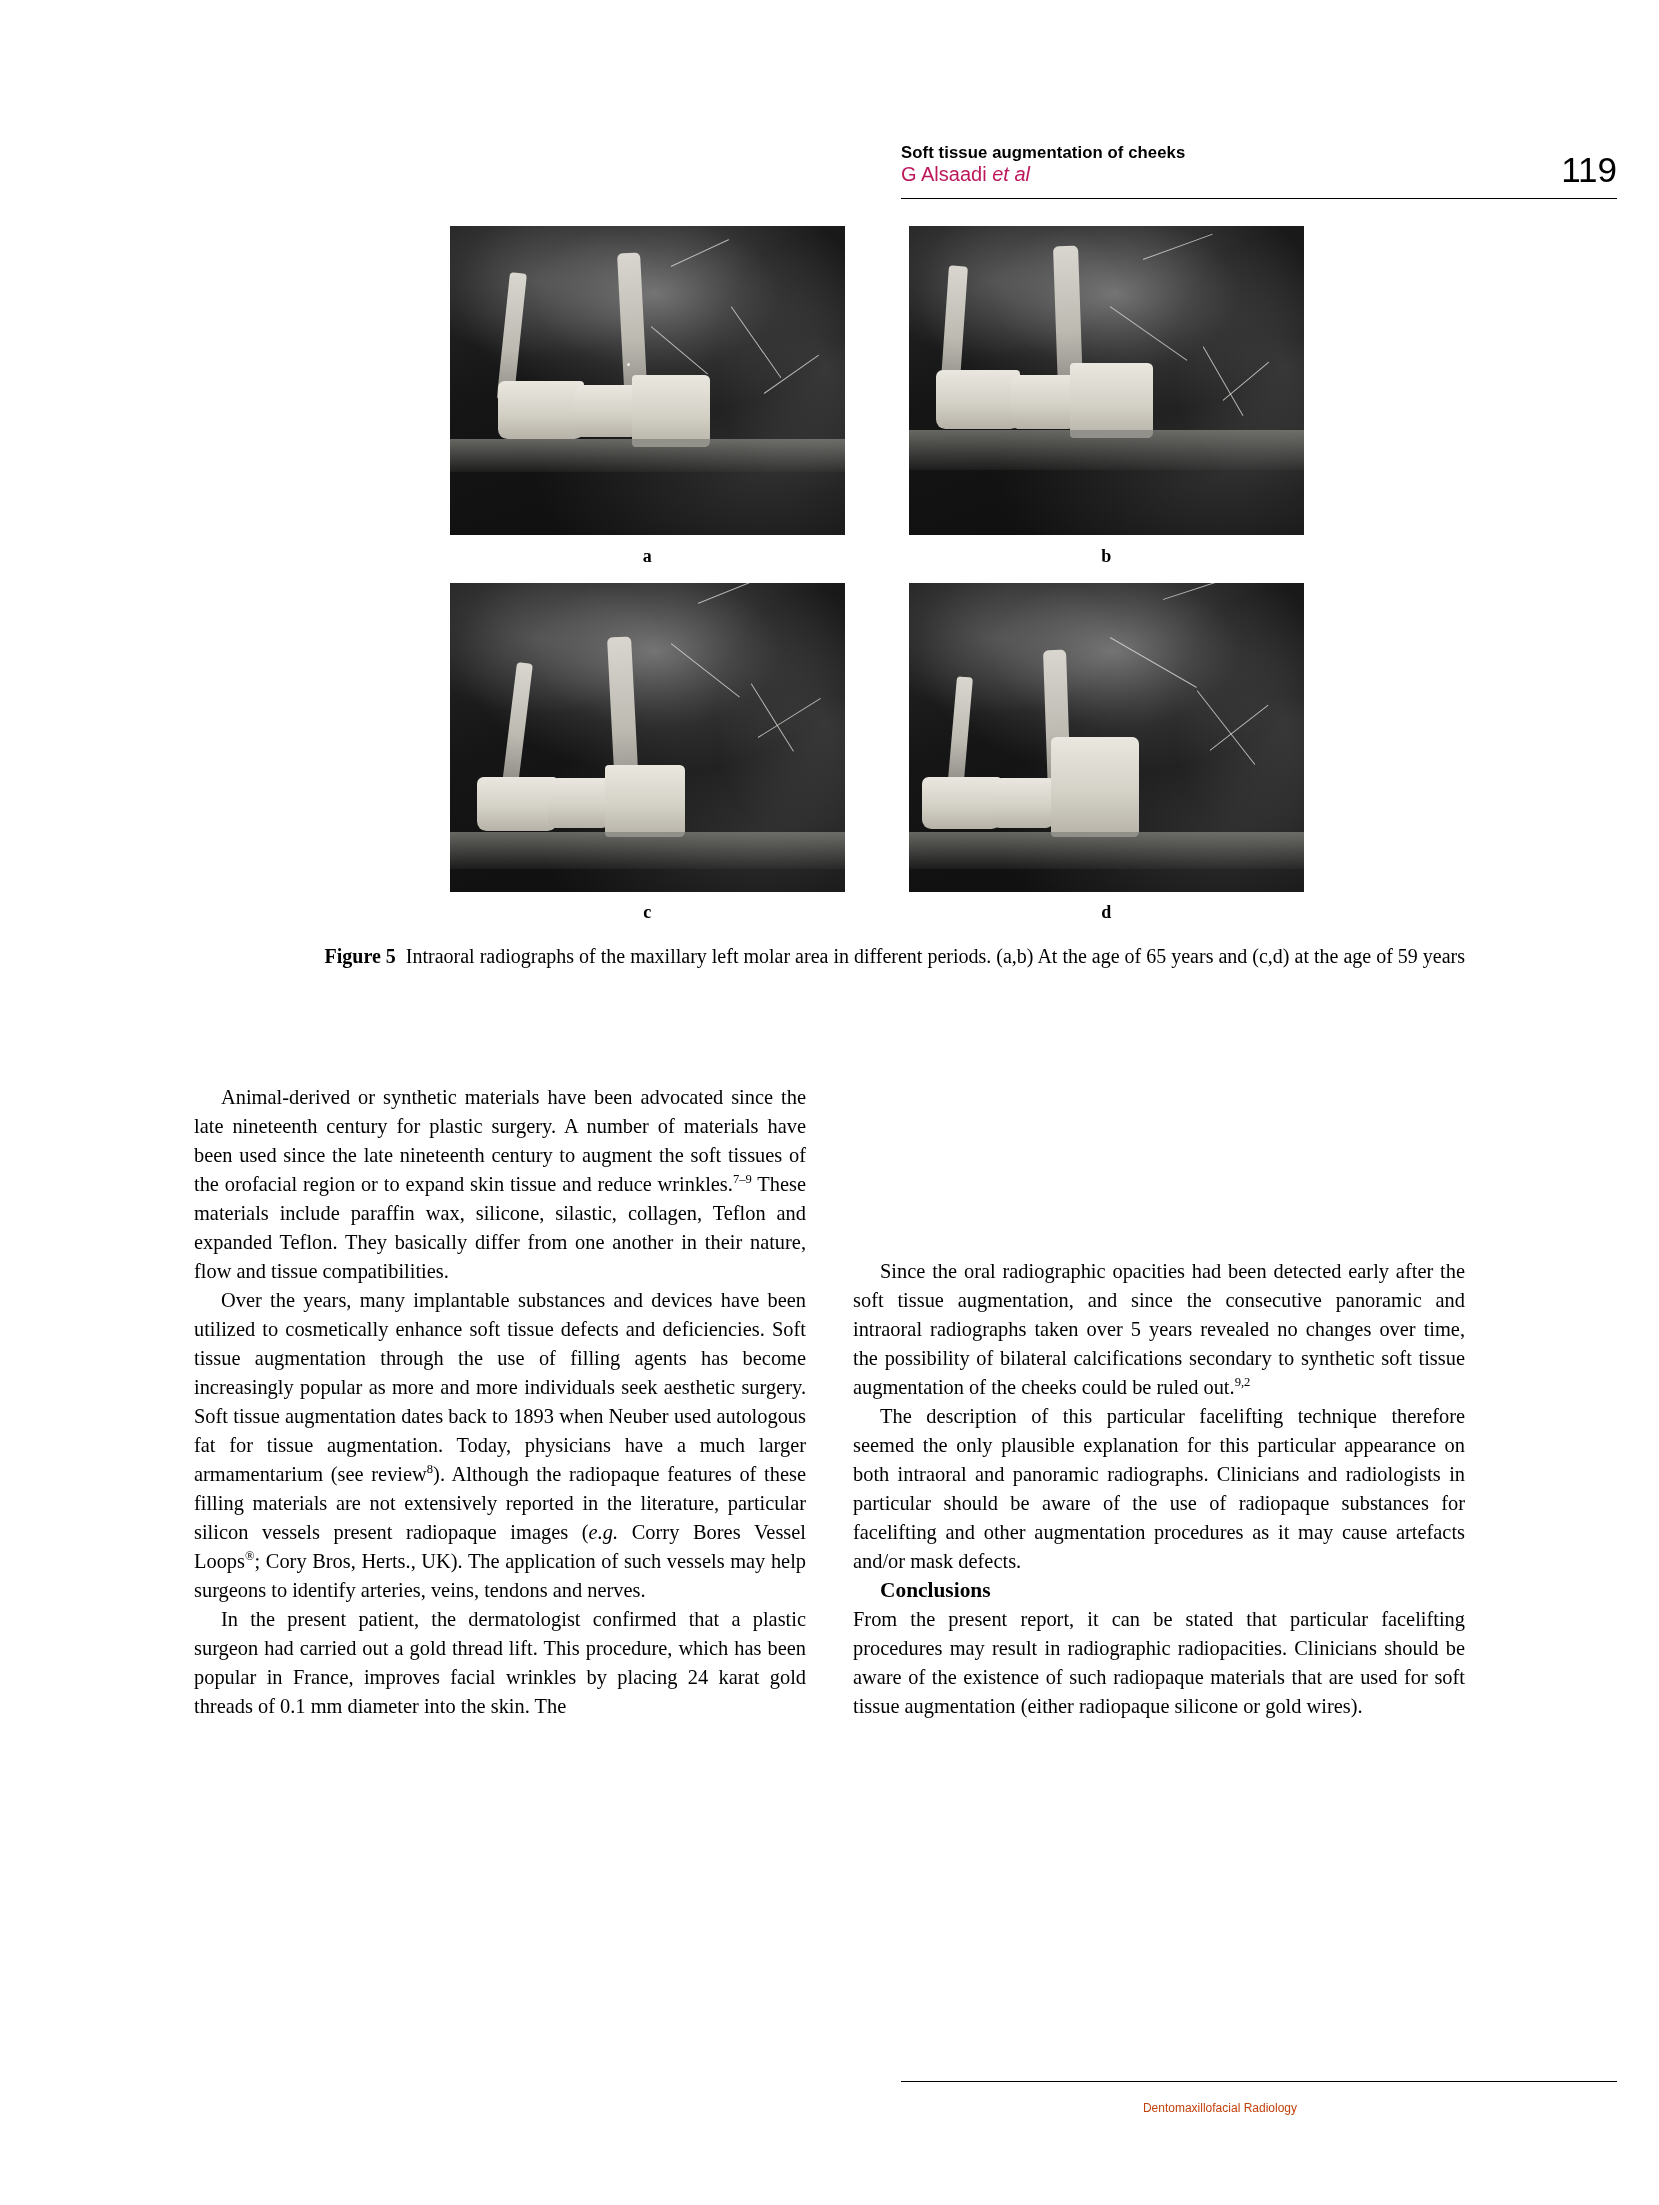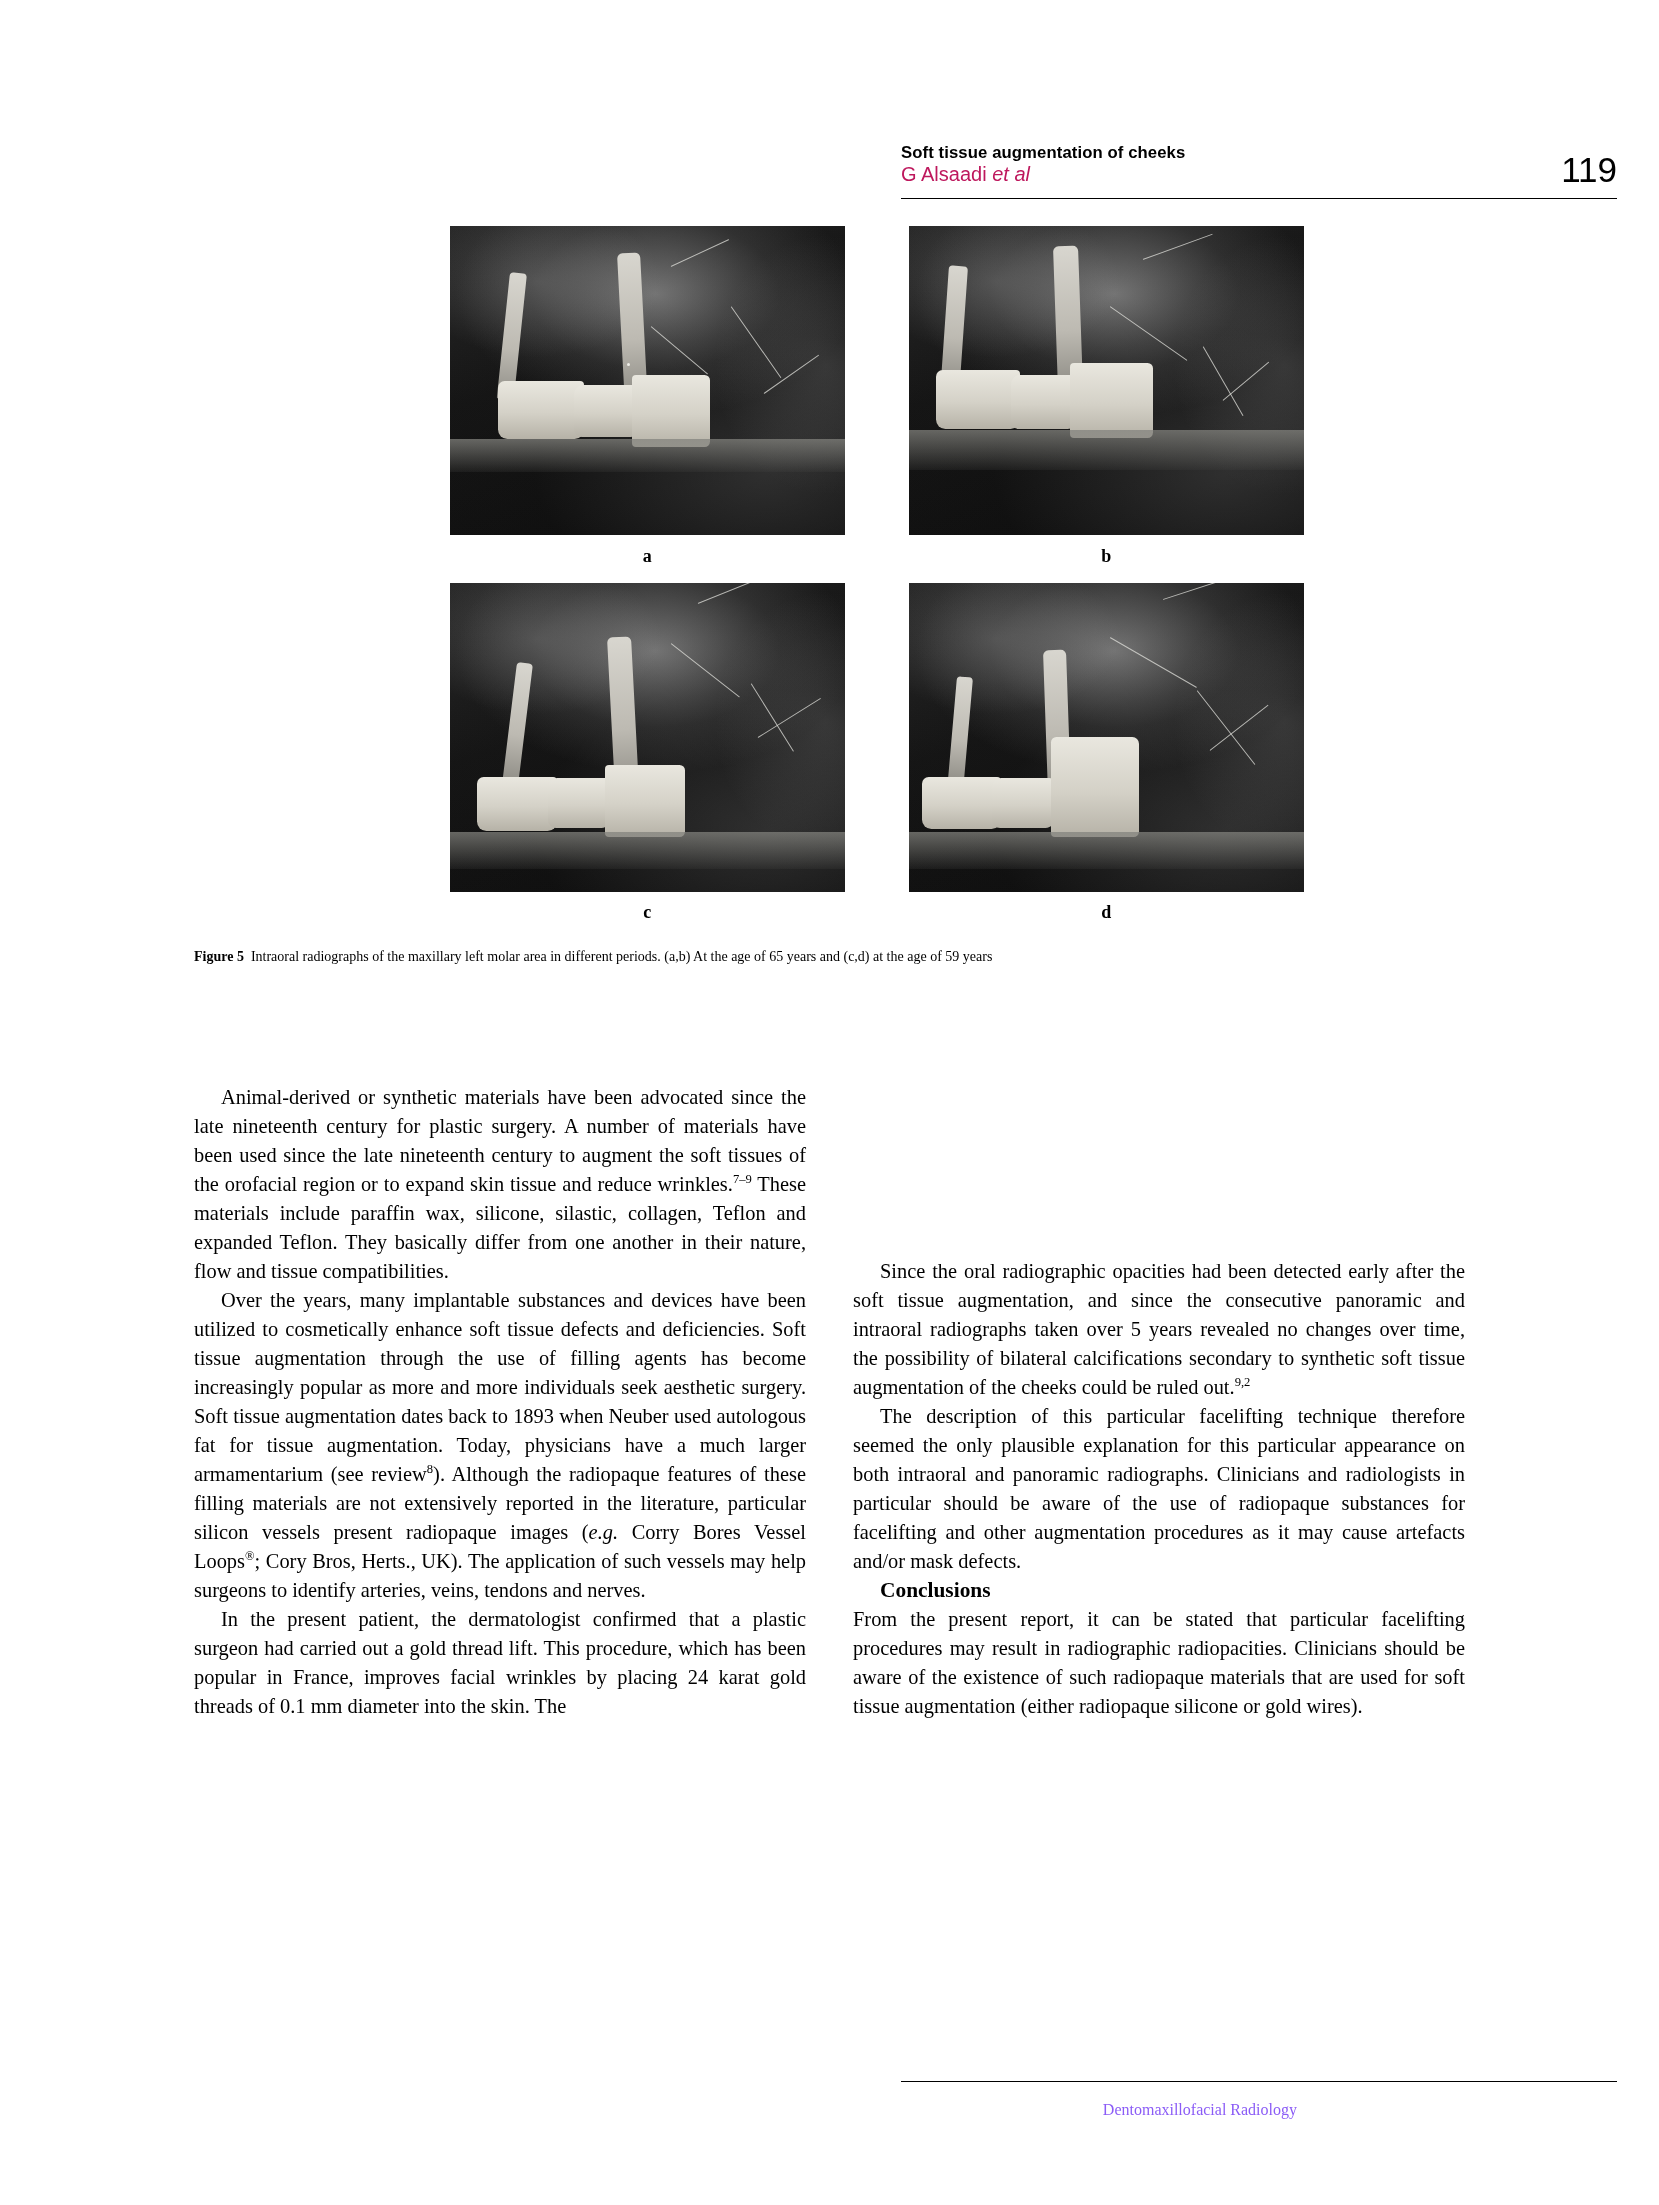--- a/index.html
+++ b/index.html
@@ -126,23 +126,23 @@
     text-align: center;
     font-family: "Liberation Serif", serif;
     font-size: 18px;
     font-weight: bold;
     margin-top: 10.7px;
     letter-spacing: 0.3px;
   }
   .fig-row-2 { margin-top: 16px; }
   .fig-caption {
     margin-top: 23px;
-    font-size: 14px;
+    font-size: 20px;
     line-height: 21.4px;
-    text-align: left;
+    text-align: right;
     padding-left: 0px;
   }
   .fig-caption .fig-label {
     font-weight: bold;
   }
 
   
   .columns {
     position: absolute;
     left: 194px;
@@ -185,23 +185,23 @@
     left: 901px;
     top: 2081px;
     width: 716px;
     height: 1.3px;
     background: #000;
   }
   .footer {
     position: absolute;
     right: 43px;
     top: 2101px;
-    font-family: Liberation Serif, serif;
-    font-size: 16px;
-    color: #8b5cf6;
+    font-family: Liberation Sans, sans-serif;
+    font-size: 12px;
+    color: #c2410c;
   }
 </style>
 </head>
 <body>
 
 <div class="page">
 
   <div class="runhead">
     <div class="runhead-title">Soft tissue augmentation of cheeks</div>
     <div class="runhead-authors"><span>G Alsaadi </span><i>et al</i></div>

